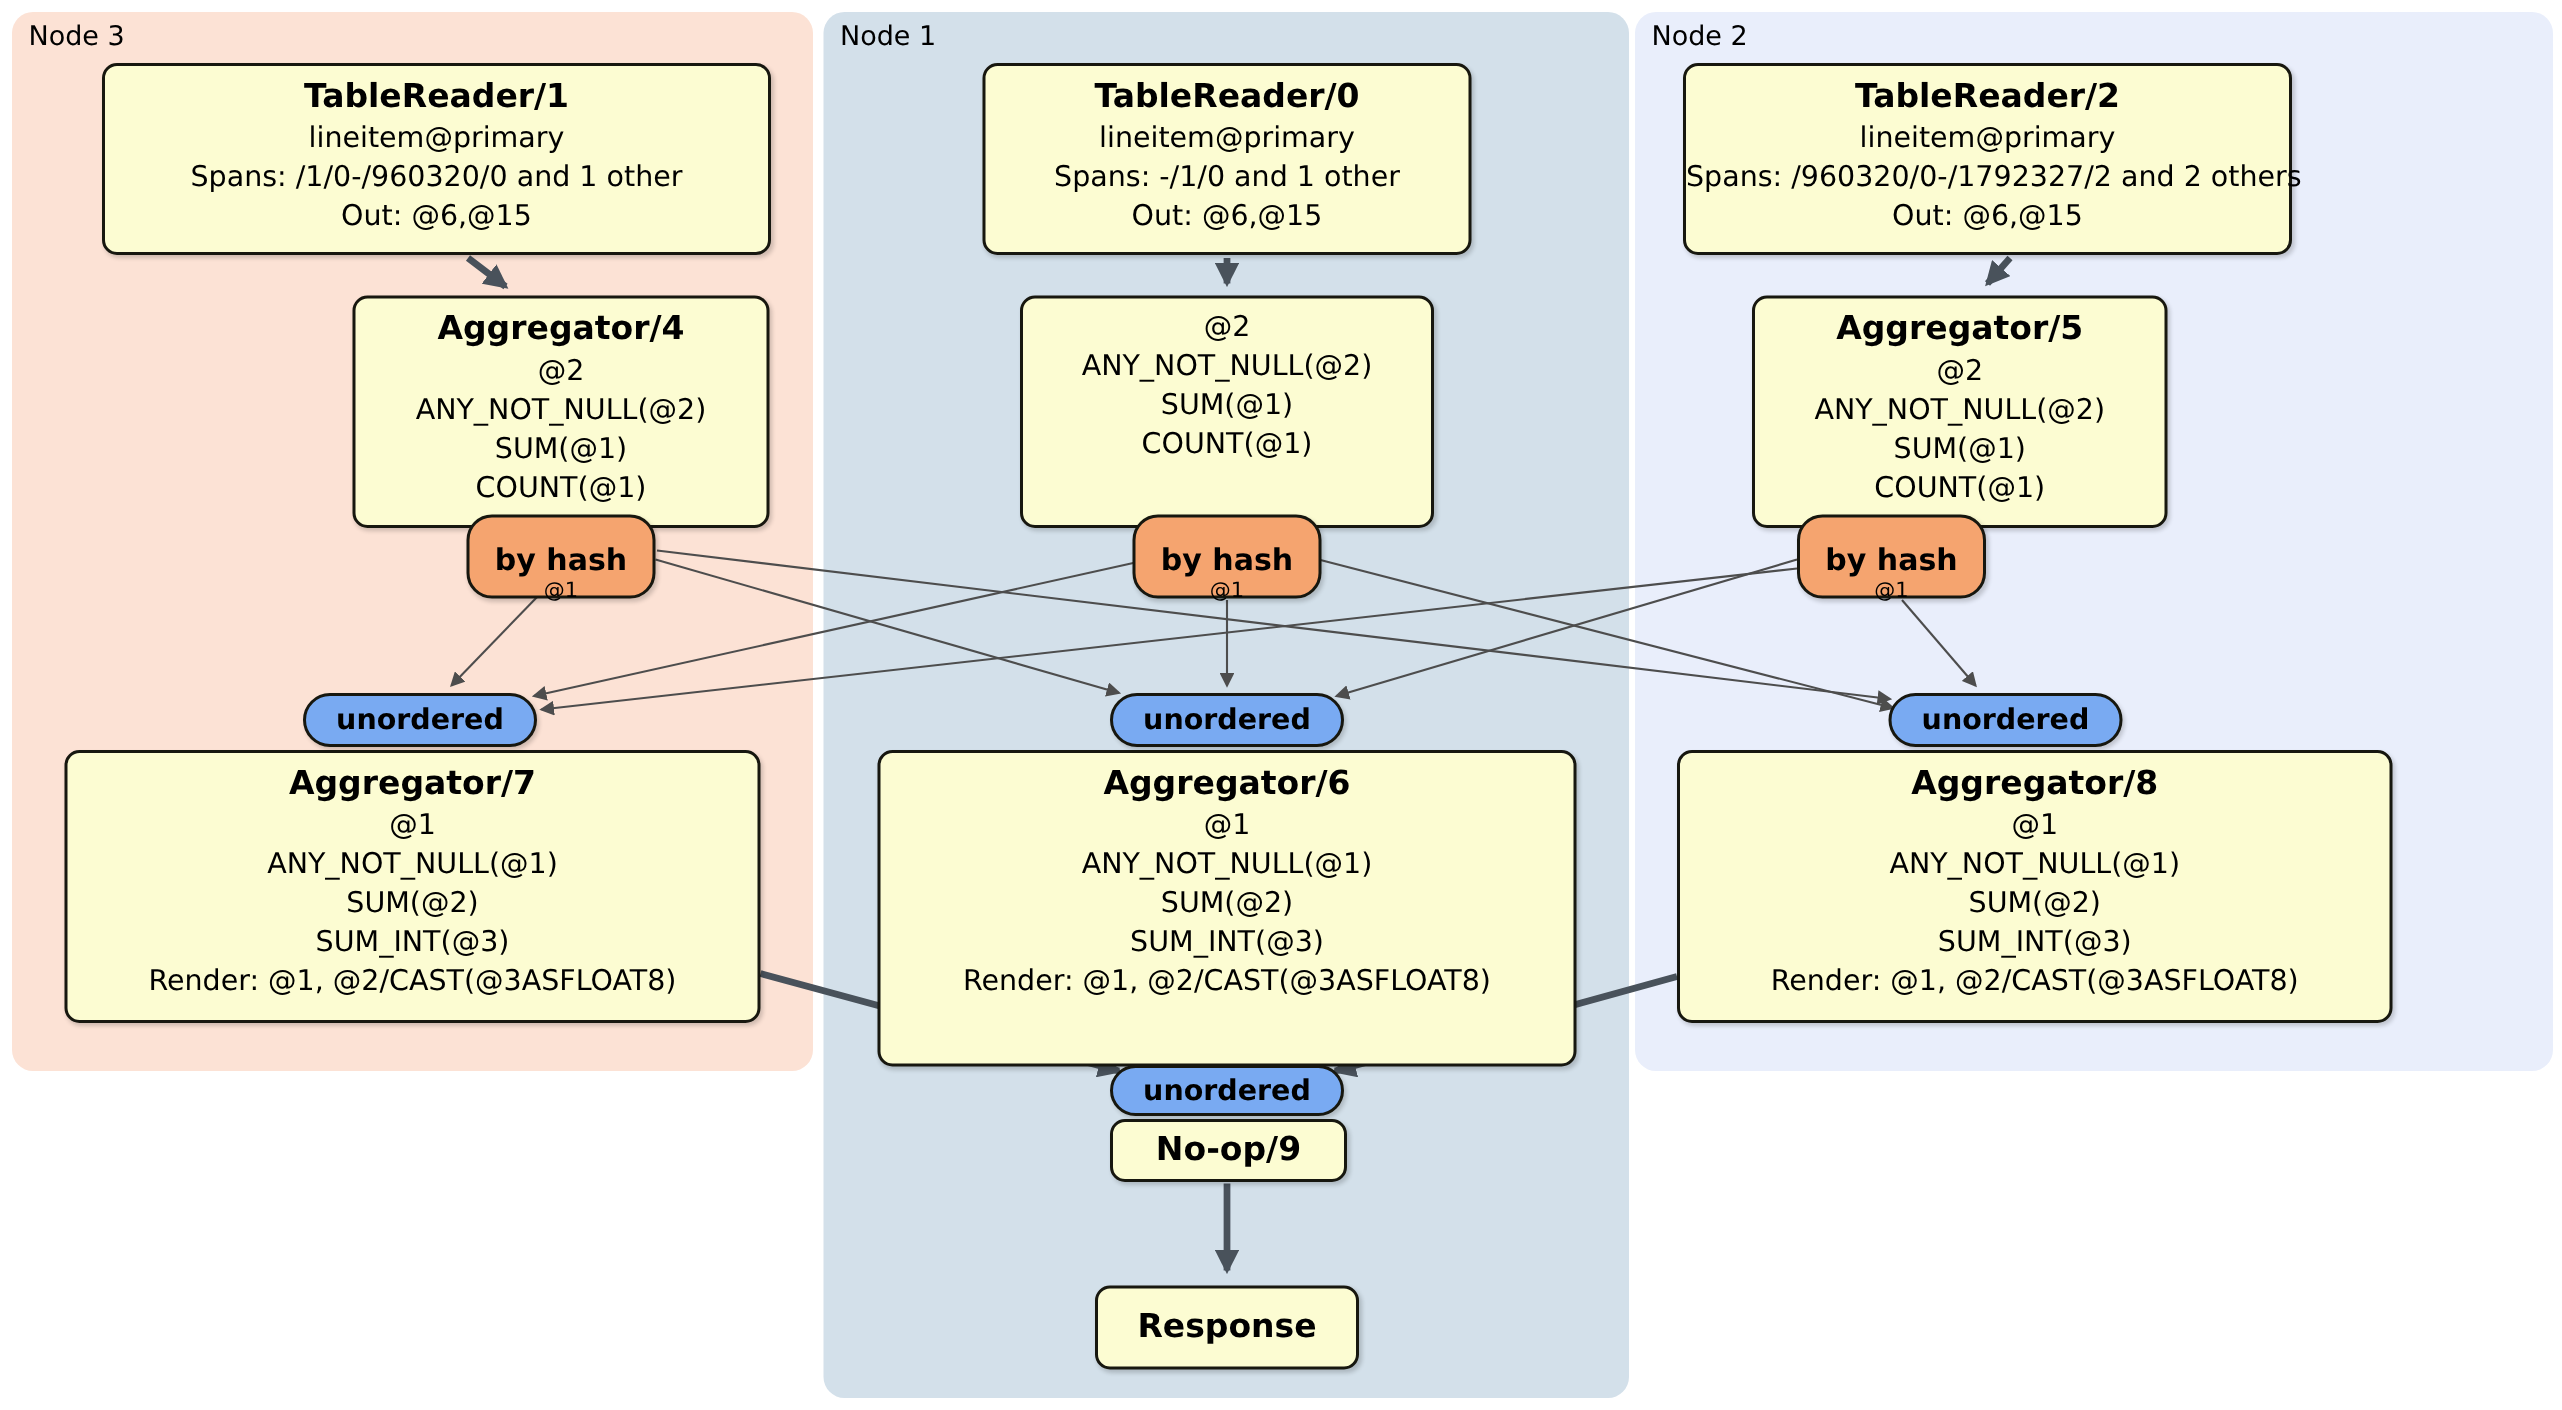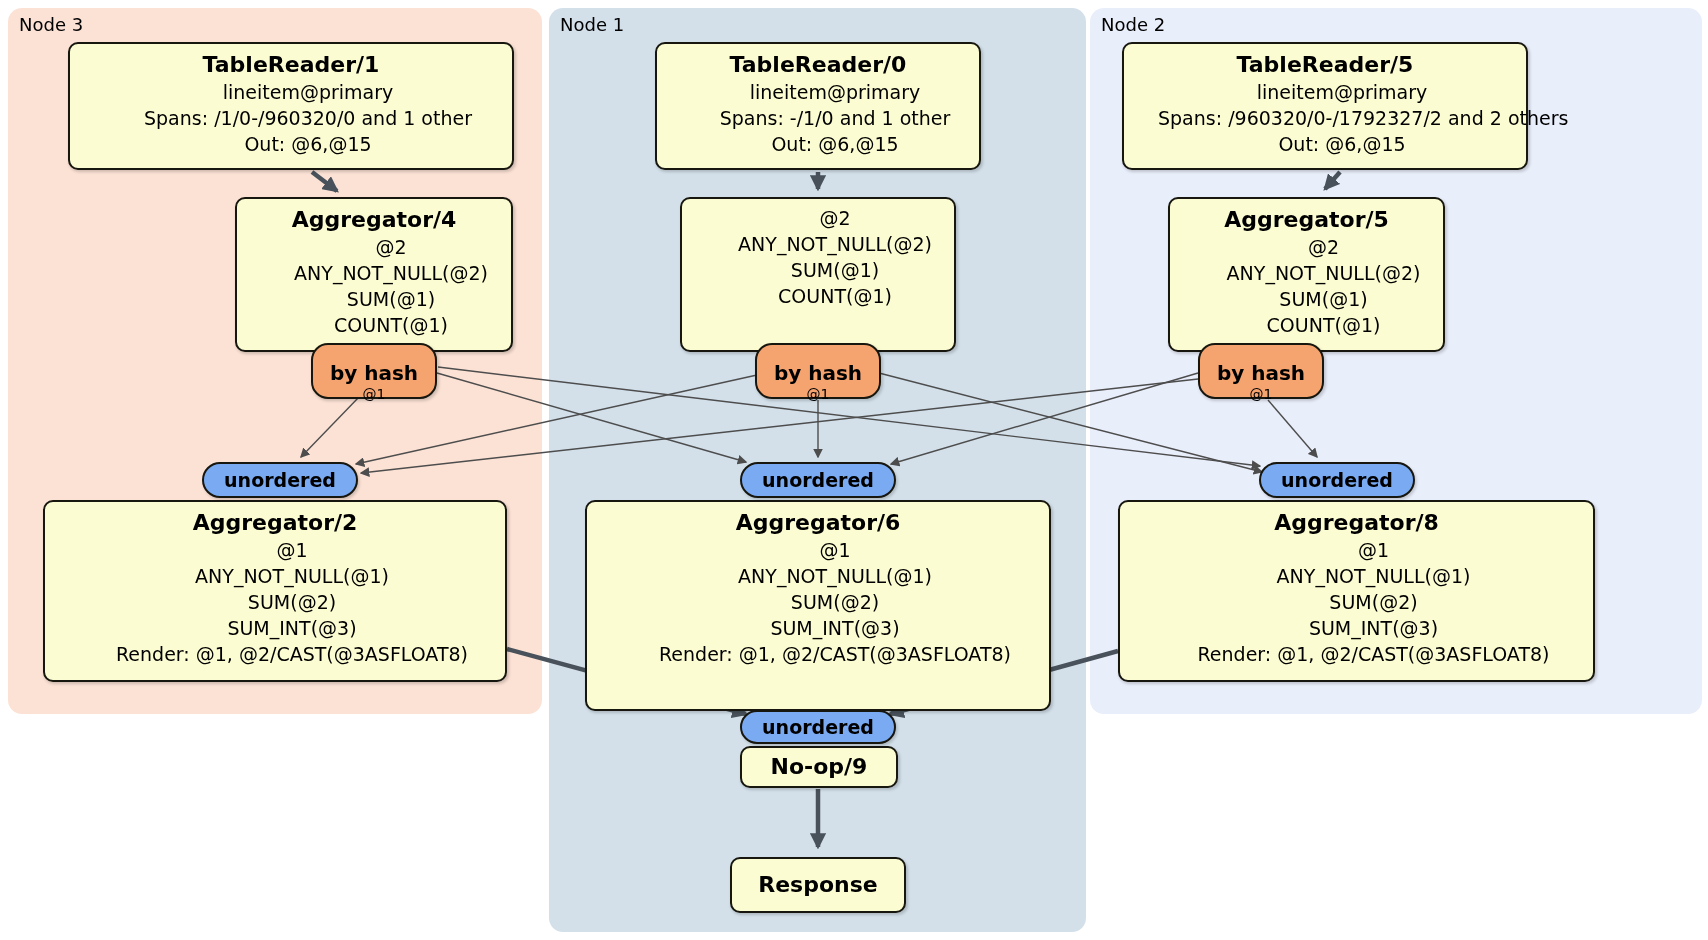--- a/index.html
+++ b/index.html
@@ -17,21 +17,21 @@
   #region-node2{left:1090px;top:8px;width:612px;height:706px;background:var(--node2-bg);}
   svg.edges{position:absolute;left:0;top:0;z-index:1;pointer-events:none;}
   .edge-thin{stroke:var(--edge-thin);stroke-width:1.4;}
   .edge-thick{stroke:var(--edge-thick);stroke-width:4.5;}
   .ah-thin{fill:var(--edge-thin);}
   .ah-thick{fill:var(--edge-thick);}
   .pbox{position:absolute;background:var(--processor-fill);border:2px solid #17170f;border-radius:10px;
         text-align:center;padding-top:6px;box-sizing:border-box;z-index:2;
         box-shadow:1.5px 2px 3px rgba(0,0,0,.18);white-space:nowrap;}
   .ptitle{font-weight:bold;font-size:22px;line-height:29px;}
-  .pline{font-size:19px;line-height:26px;margin-left:34px;}
+  .pline{font-size:19px;line-height:26px;}
   .hash{position:absolute;width:126px;height:56px;background:var(--hash-router-fill);
         border:2px solid #17170f;border-radius:17px;text-align:center;z-index:3;box-sizing:border-box;
         box-shadow:1.5px 2px 3px rgba(0,0,0,.18);}
   .hash-label{font-size:20px;font-weight:bold;line-height:25px;margin-top:16px;}
   .hash-sub{font-size:14px;line-height:17px;}
   .unordered{position:absolute;width:156px;height:36px;background:var(--unordered-router-fill);
         border:2px solid #17170f;border-radius:18px;text-align:center;font-weight:bold;
         font-size:19px;line-height:32px;z-index:3;box-sizing:border-box;
         box-shadow:1.5px 2px 3px rgba(0,0,0,.18);}
   .noop{padding-top:0;}
@@ -88,21 +88,21 @@
     <div class="pline">Spans: /1/0-/960320/0 and 1 other</div>
     <div class="pline">Out: @6,@15</div>
   </div>
   <div class="pbox" style="left:655px;top:42px;width:326px;height:128px;">
     <div class="ptitle">TableReader/0</div>
     <div class="pline">lineitem@primary</div>
     <div class="pline">Spans: -/1/0 and 1 other</div>
     <div class="pline">Out: @6,@15</div>
   </div>
   <div class="pbox" style="left:1122px;top:42px;width:406px;height:128px;">
-    <div class="ptitle">TableReader/5</div>
+    <div class="ptitle">TableReader/2</div>
     <div class="pline">lineitem@primary</div>
     <div class="pline">Spans: /960320/0-/1792327/2 and 2 others</div>
     <div class="pline">Out: @6,@15</div>
   </div>
 
   <div class="pbox" style="left:235px;top:197px;width:278px;height:155px;">
     <div class="ptitle">Aggregator/4</div>
     <div class="pline">@2</div>
     <div class="pline">ANY_NOT_NULL(@2)</div>
     <div class="pline">SUM(@1)</div>
@@ -133,21 +133,21 @@
   <div class="hash" style="left:1198px;top:343px;">
     <div class="hash-label">by hash</div>
     <div class="hash-sub">@1</div>
   </div>
 
   <div class="unordered" style="left:202px;top:462px;">unordered</div>
   <div class="unordered" style="left:740px;top:462px;">unordered</div>
   <div class="unordered" style="left:1259px;top:462px;">unordered</div>
 
   <div class="pbox" style="left:43px;top:500px;width:464px;height:182px;">
-    <div class="ptitle">Aggregator/2</div>
+    <div class="ptitle">Aggregator/7</div>
     <div class="pline">@1</div>
     <div class="pline">ANY_NOT_NULL(@1)</div>
     <div class="pline">SUM(@2)</div>
     <div class="pline">SUM_INT(@3)</div>
     <div class="pline">Render: @1, @2/CAST(@3ASFLOAT8)</div>
   </div>
   <div class="pbox" style="left:585px;top:500px;width:466px;height:211px;">
     <div class="ptitle">Aggregator/6</div>
     <div class="pline">@1</div>
     <div class="pline">ANY_NOT_NULL(@1)</div>

